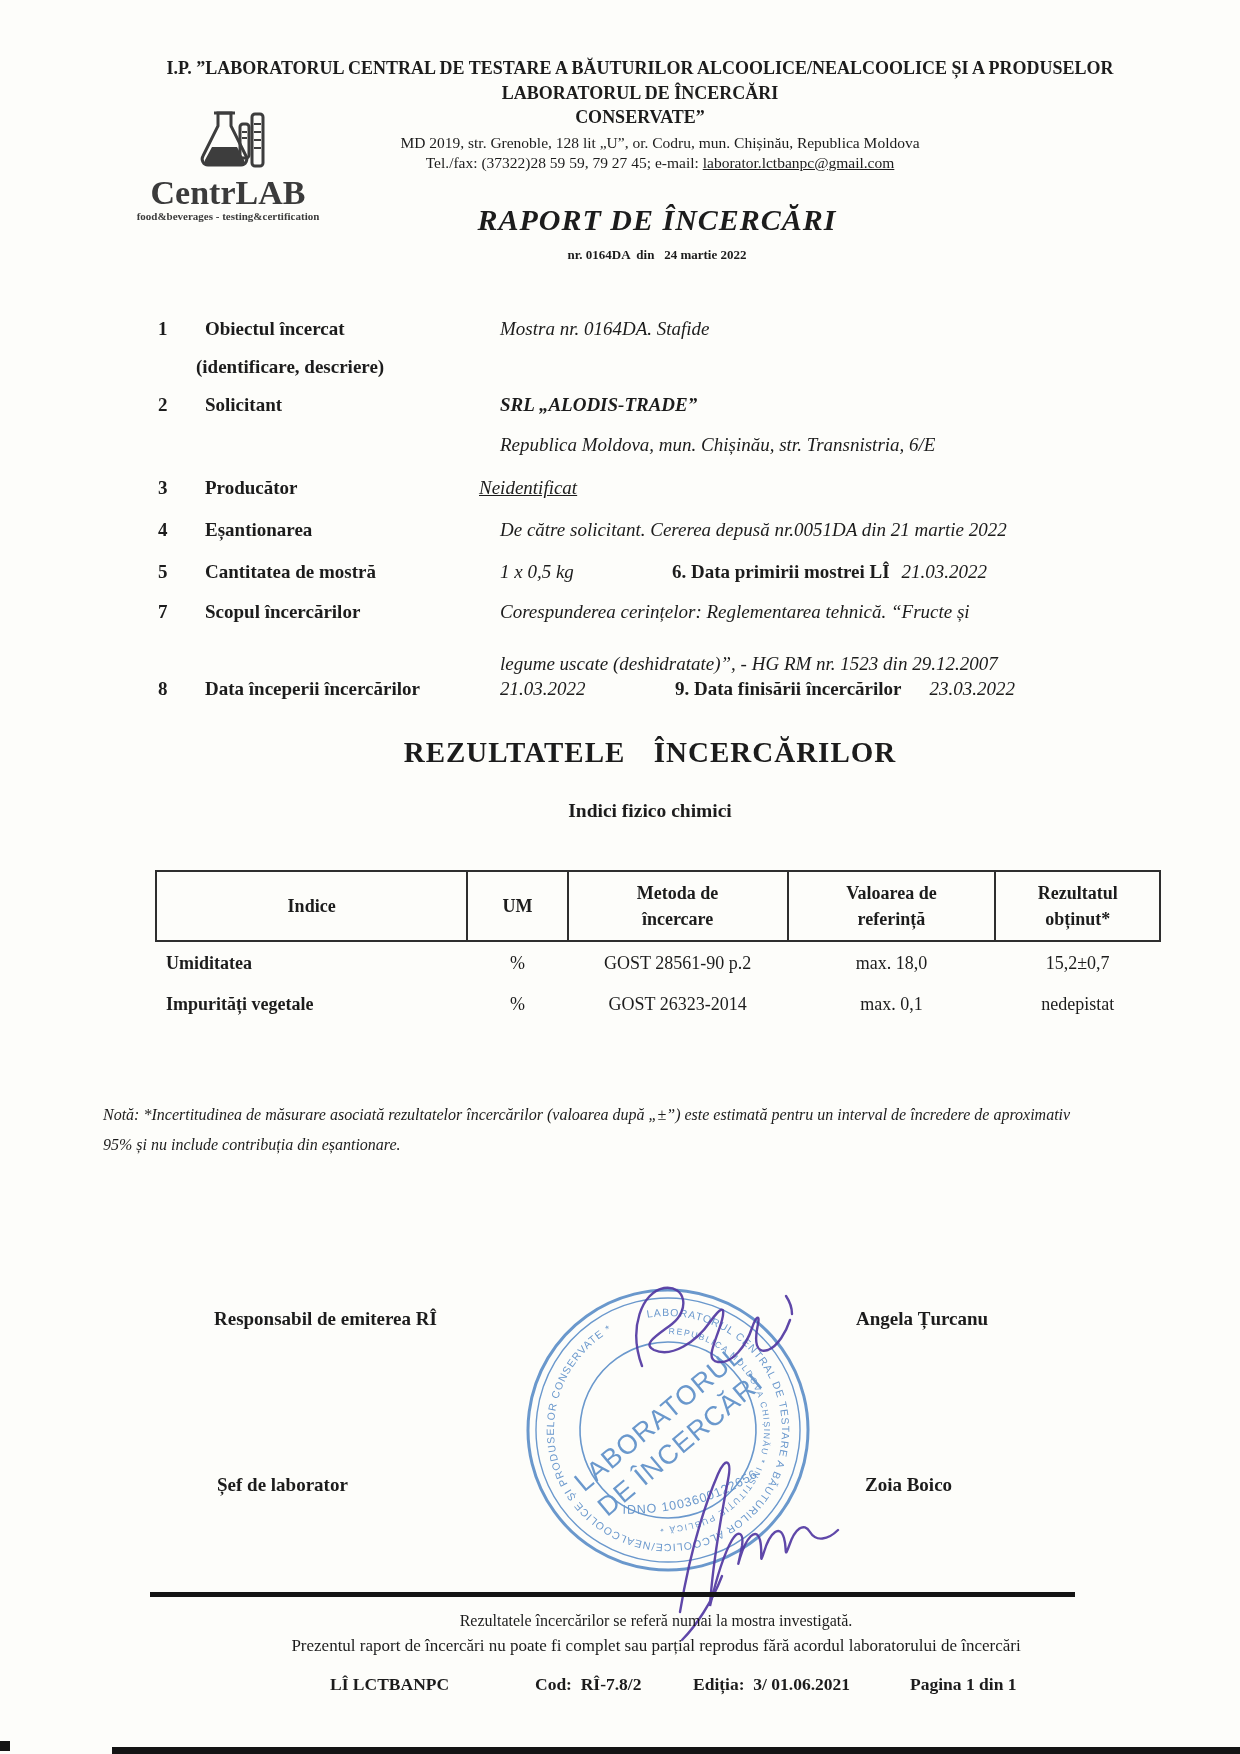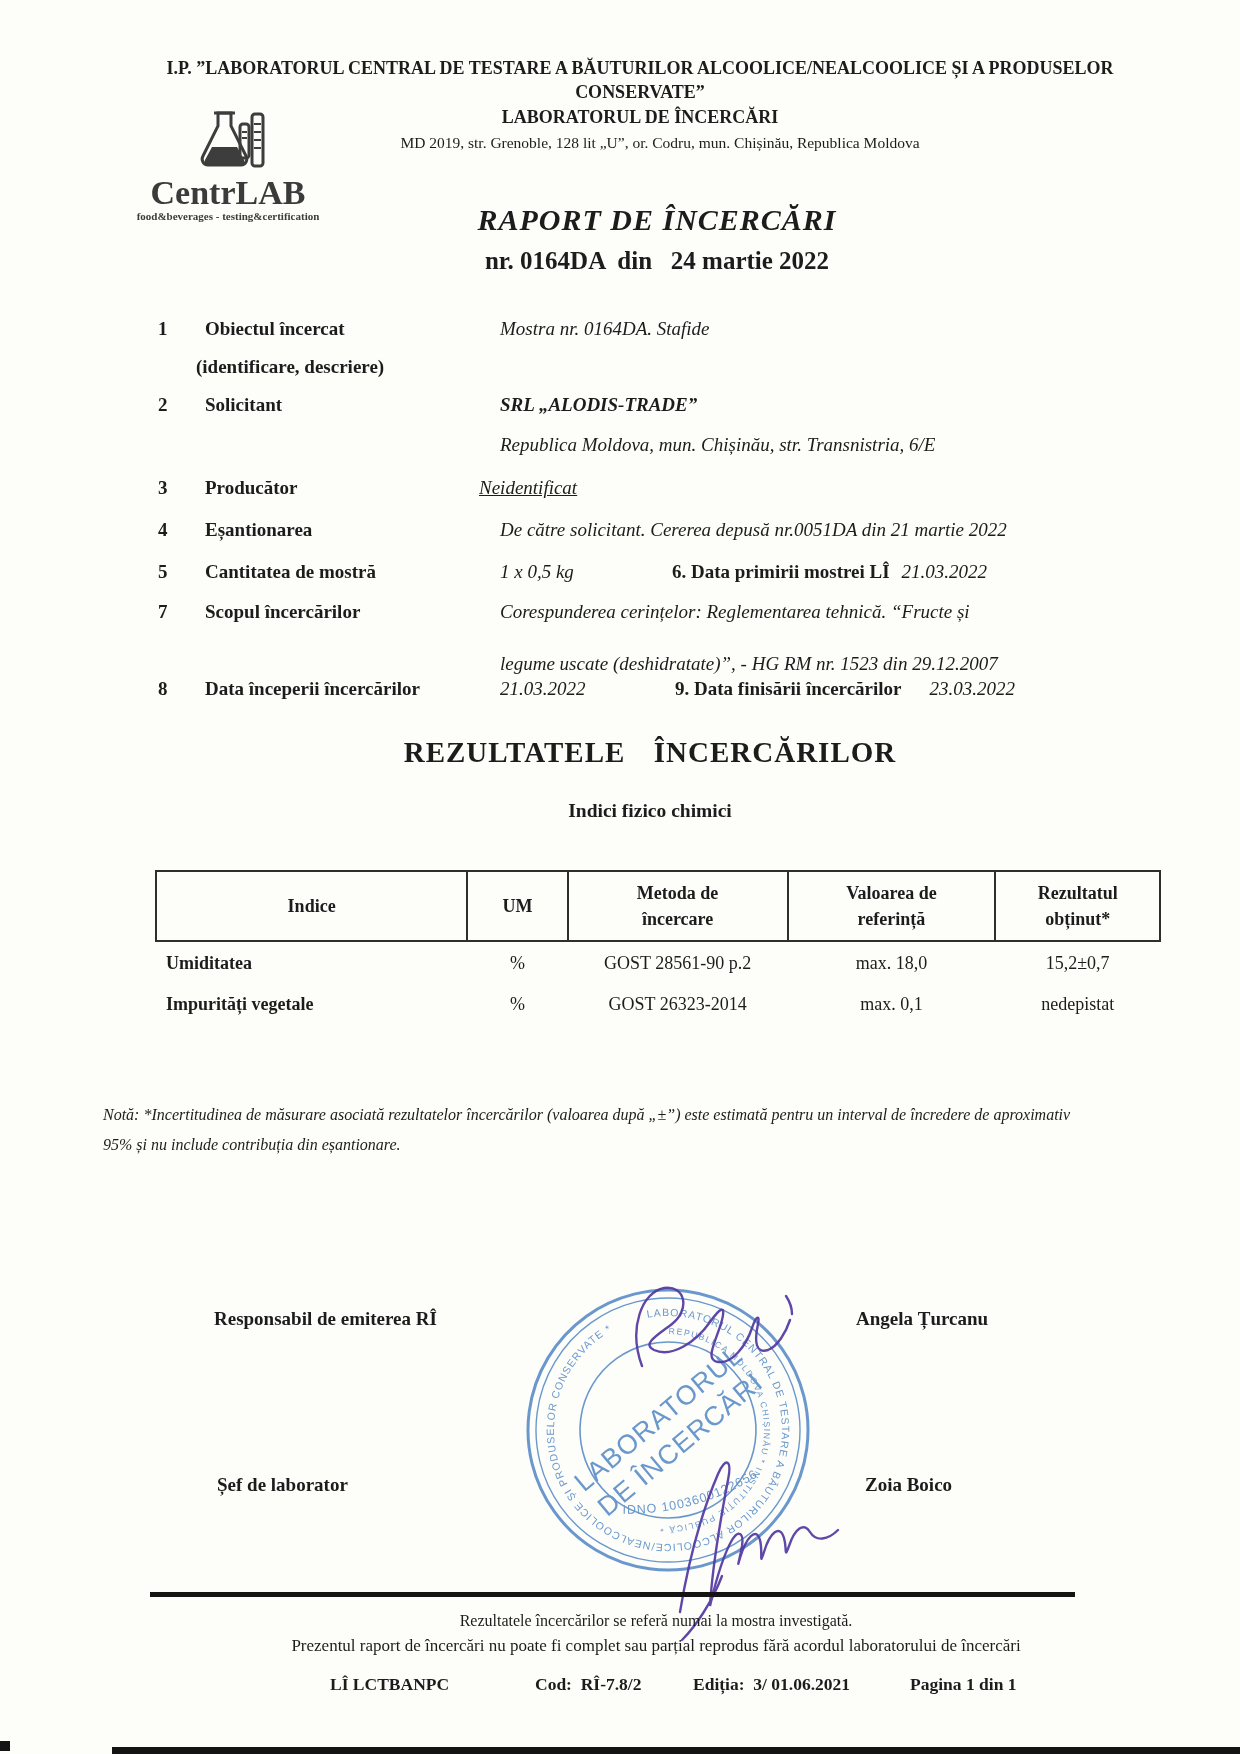--- a/index.html
+++ b/index.html
@@ -36,22 +36,22 @@
   .rule{background:#141414;}
   svg text{font-family:"Liberation Sans","DejaVu Sans",sans-serif;}
 </style>
 </head>
 <body>
 
 <div class="page">
 
   <div class="abs ctr" style="left:140px; top:56px; width:1000px;">
     <div class="org">I.P. ”LABORATORUL CENTRAL DE TESTARE A BĂUTURILOR ALCOOLICE/NEALCOOLICE ȘI A PRODUSELOR</div>
+    <div class="org" style="margin-top:1px;">LABORATORUL DE ÎNCERCĂRI</div>
     <div class="org">CONSERVATE”</div>
-    <div class="org" style="margin-top:1px;">LABORATORUL DE ÎNCERCĂRI</div>
   </div>
 
   <div class="abs ctr" style="left:118px; top:110px; width:220px;">
     <svg width="96" height="62" viewBox="0 0 96 62">
       <g fill="none" stroke="#3d3d3d" stroke-width="3">
         <path d="M38,3 h13 v13 l15,30 a6,6 0 0 1 -5,9 H28 a6,6 0 0 1 -5,-9 l15,-30 z"></path>
         <path d="M34,3 h21"></path>
         <rect x="60" y="14" width="9" height="34" rx="3"></rect>
         <rect x="72" y="4" width="11" height="52" rx="3"></rect>
       </g>
@@ -64,24 +64,25 @@
         <line x1="74" y1="30" x2="81" y2="30"></line>
           <line x1="74" y1="38" x2="81" y2="38"></line>
       </g>
     </svg>
     <div class="logo-brand">CentrLAB</div>
     <div class="logo-tag">food&amp;beverages - testing&amp;certification</div>
   </div>
 
   <div class="abs ctr addr" style="left:160px; top:133px; width:1000px;">
     <div>MD 2019,  str. Grenoble, 128 lit „U”, or. Codru, mun. Chișinău, Republica Moldova</div>
+    <div><span>Tel./fax: (37322)28 59 59, 79 27 45; e-mail: </span><span class="u">laborator.lctbanpc@gmail.com</span></div>
   </div>
 
   <div class="abs ctr b i" style="left:157px; top:203px; width:1000px; font-size:30px; letter-spacing:1px;">RAPORT DE ÎNCERCĂRI</div>
-  <div class="abs ctr b pre" style="left:157px; top:247px; width:1000px; font-size:25px;">nr. 0164DA  din   24 martie 2022</div>
+  <div class="abs ctr b pre" style="left:157px; top:247px; width:1000px; font-size:13px;">nr. 0164DA  din   24 martie 2022</div>
 
   <div class="abs item-num" style="left:158px; top:318px;">1</div>
   <div class="abs item-label" style="left:205px; top:318px;">Obiectul încercat</div>
   <div class="abs item-value" style="left:500px; top:318px;">Mostra nr. 0164DA. Stafide</div>
   <div class="abs item-label" style="left:196px; top:356px;">(identificare, descriere)</div>
 
   <div class="abs item-num" style="left:158px; top:394px;">2</div>
   <div class="abs item-label" style="left:205px; top:394px;">Solicitant</div>
   <div class="abs item-value b" style="left:500px; top:394px;">SRL „ALODIS-TRADE”</div>
   <div class="abs item-value" style="left:500px; top:434px;">Republica Moldova, mun. Chișinău, str. Transnistria, 6/E</div>

